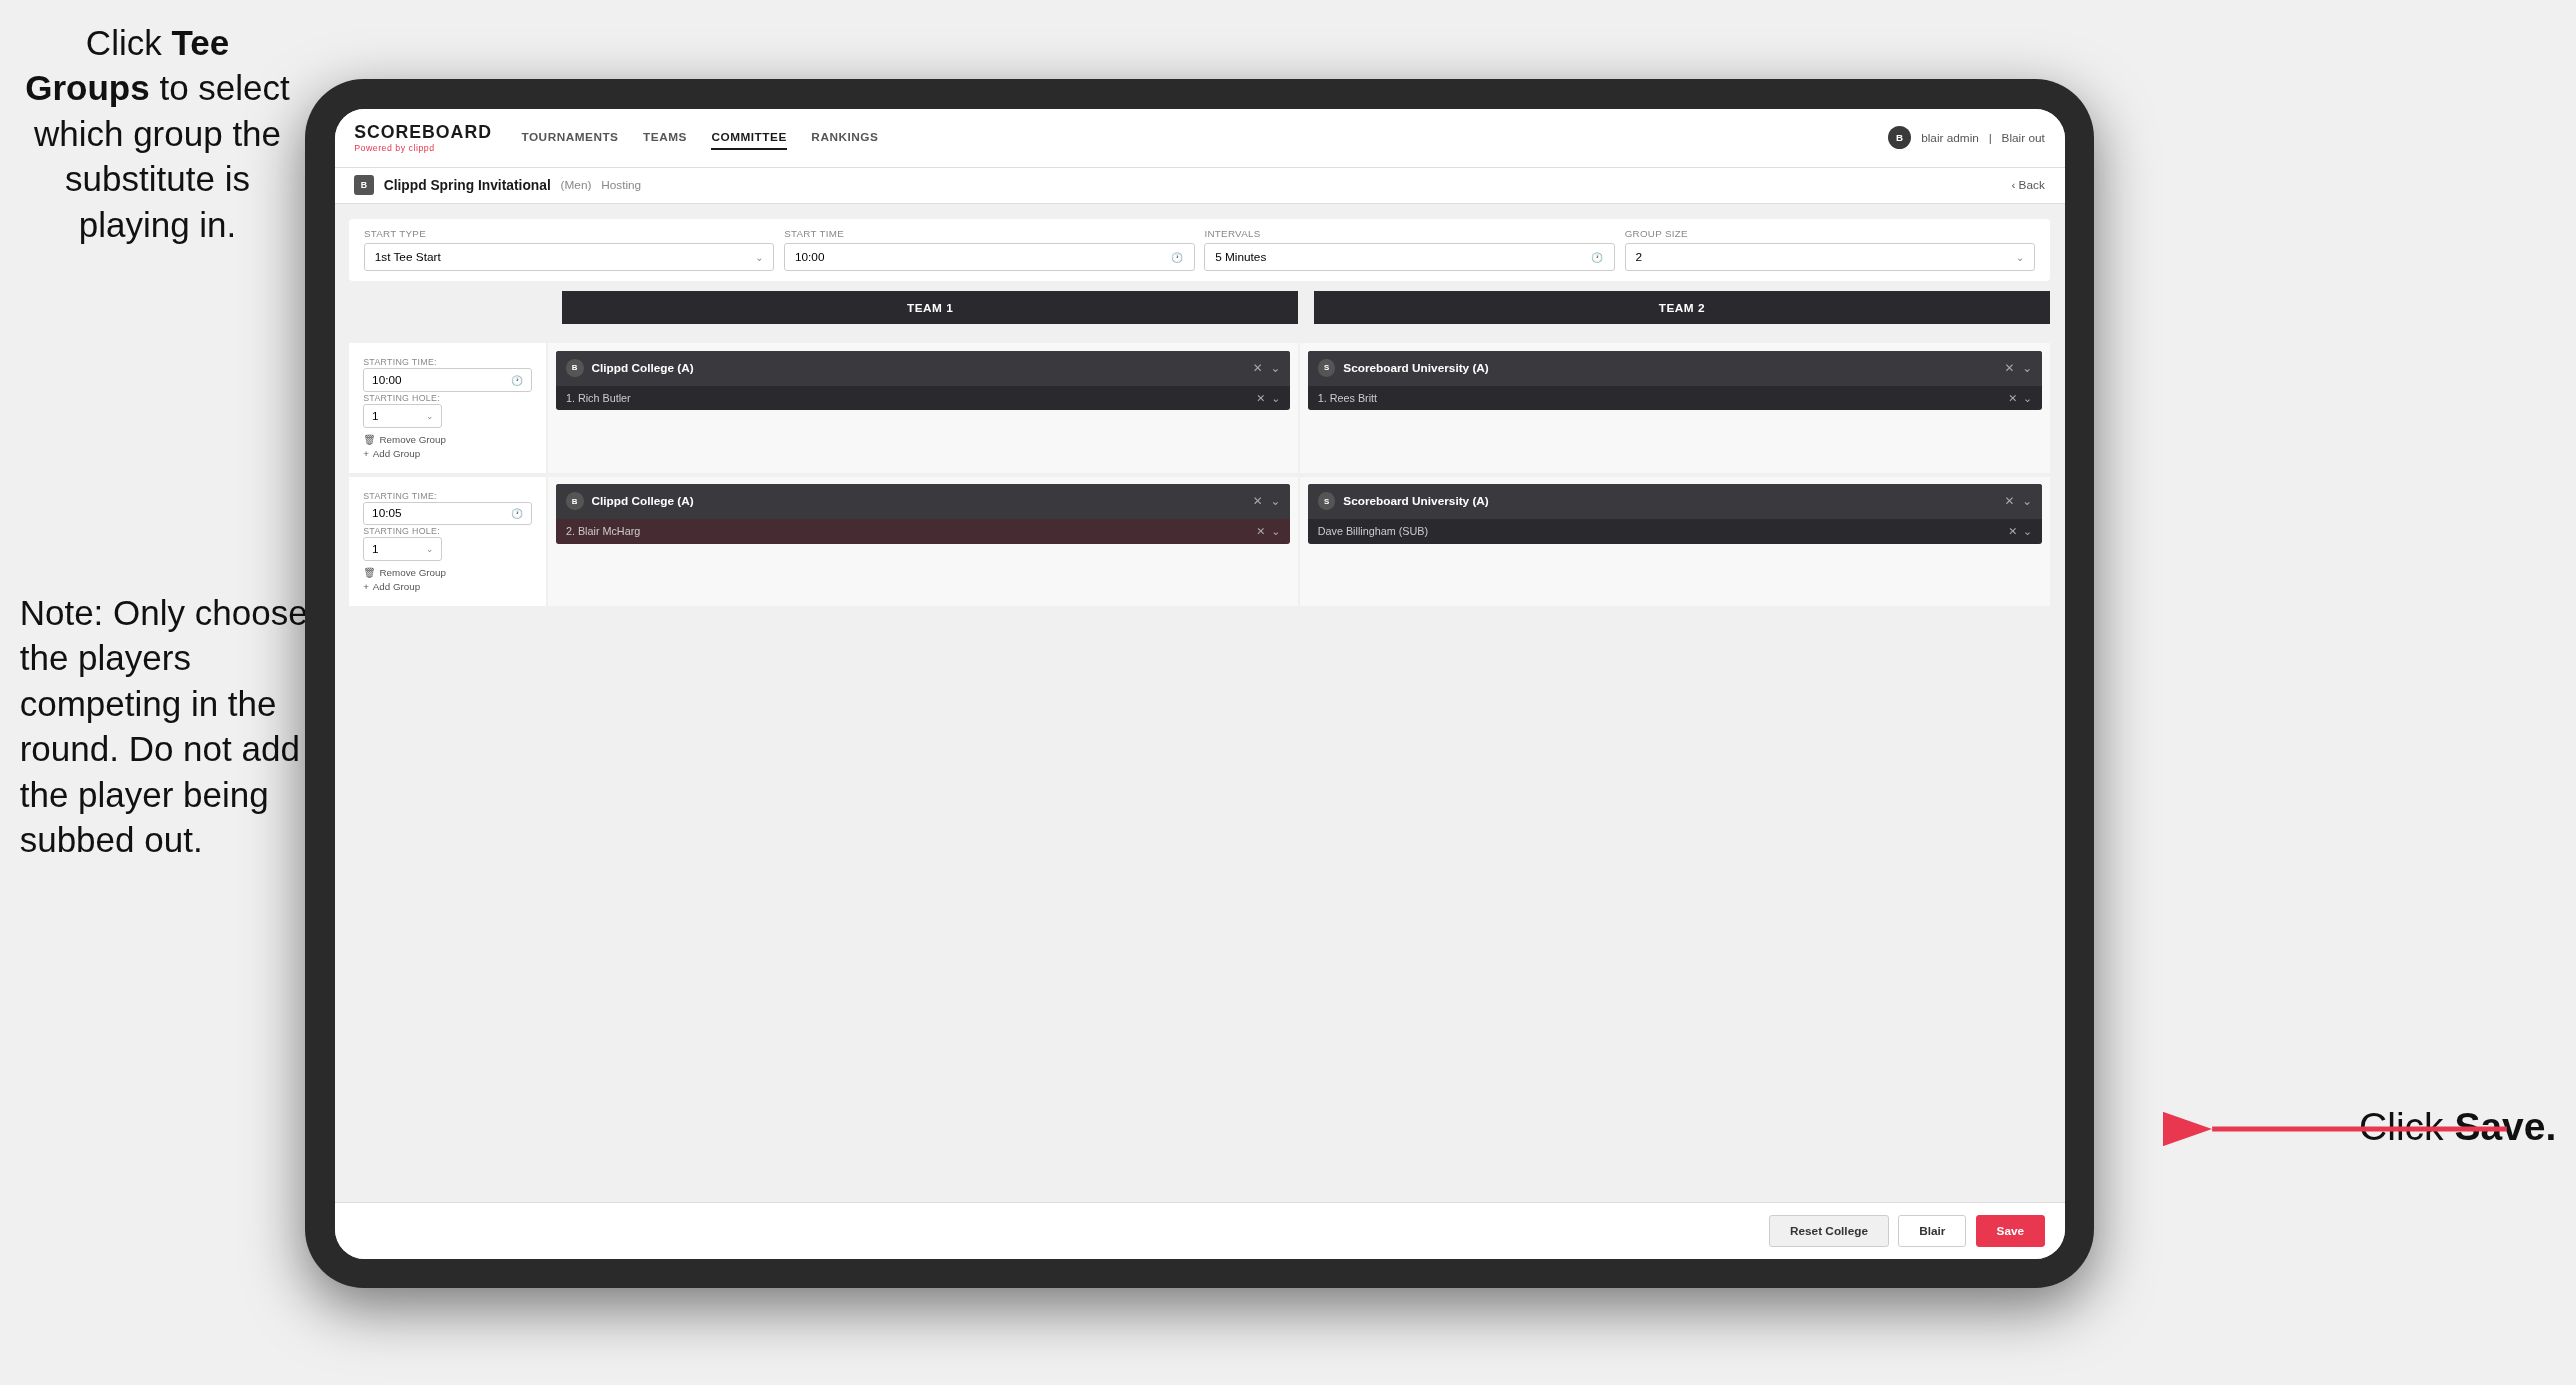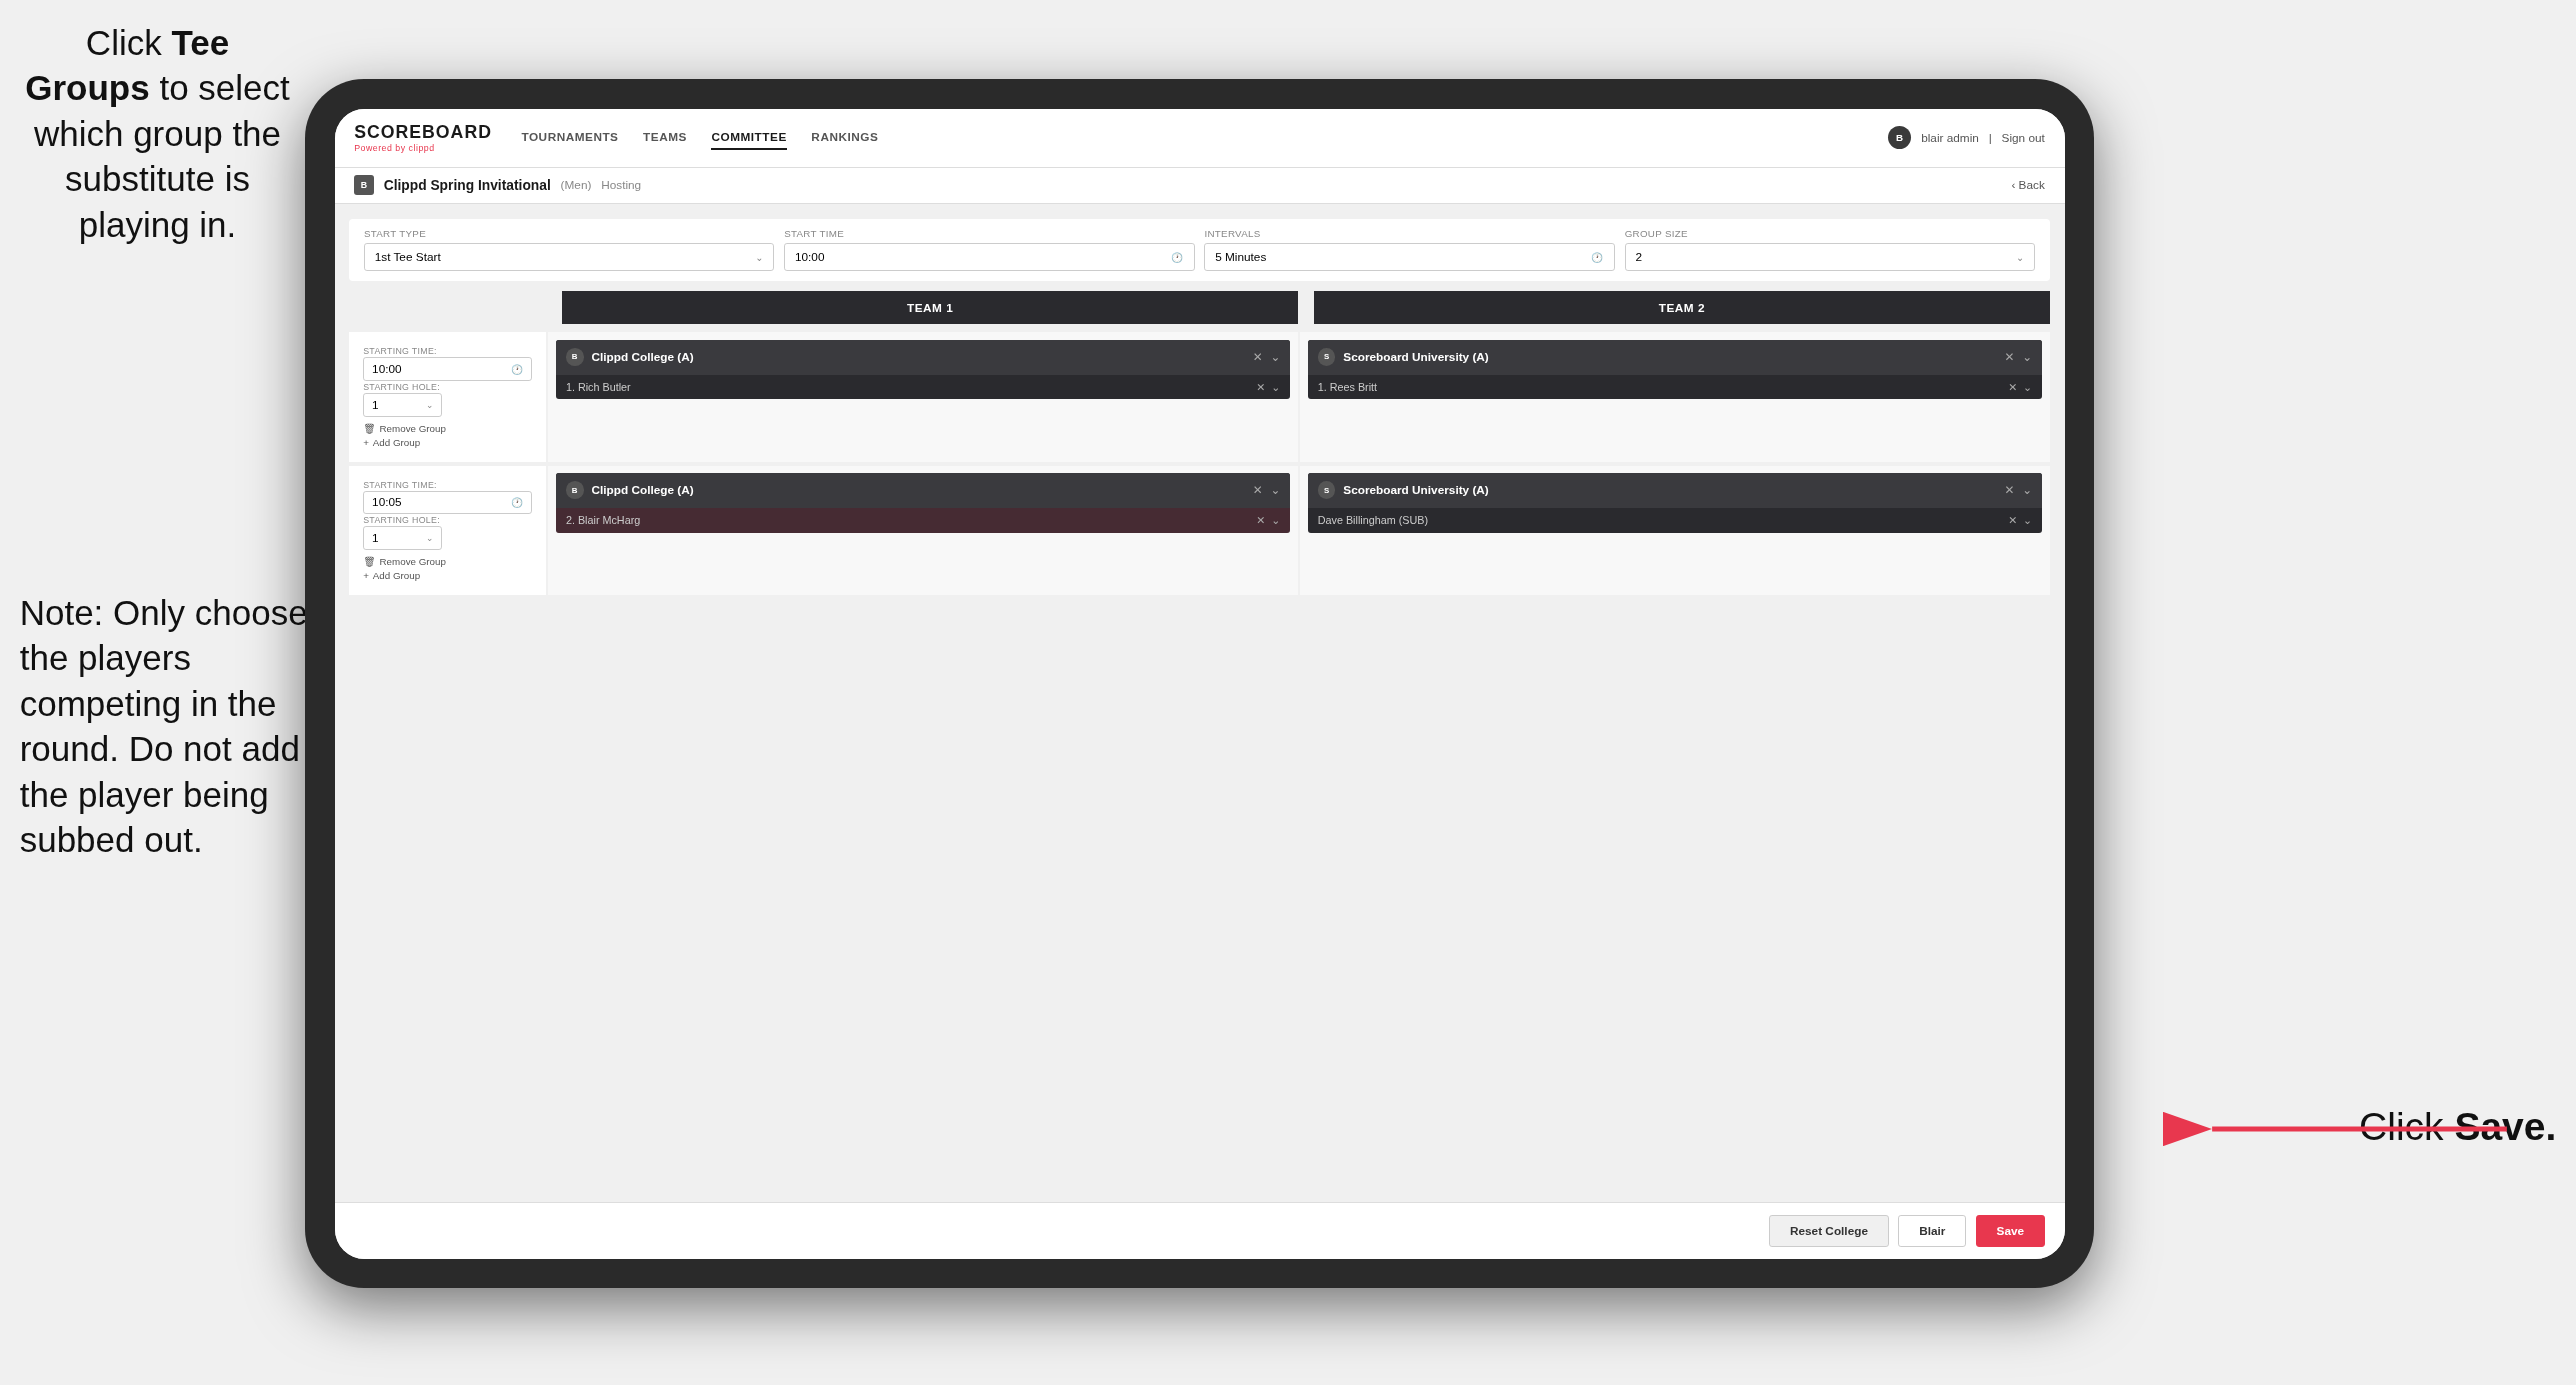--- a/index.html
+++ b/index.html
@@ -225,21 +225,21 @@
     .form-control .arrow {
       font-size: 9.8px;
       color: #888;
     }
 
     
     .tee-table-header {
       display: grid;
       grid-template-columns: 197px 1fr 1fr;
       gap: 16px;
-      margin-bottom: 8px;
+      margin-bottom: 19px;
     }
     .th-cell {
       background: #2a2a2e;
       color: #fff;
       padding: 9.8px 14.7px;
       font-size: 11.8px;
       font-weight: 600;
       text-align: center;
       text-transform: uppercase;
       letter-spacing: 0.5px;
@@ -471,21 +471,21 @@
       <div class="nav-links">
         <span class="nav-link">TOURNAMENTS</span>
         <span class="nav-link">TEAMS</span>
         <span class="nav-link active">COMMITTEE</span>
         <span class="nav-link">RANKINGS</span>
       </div>
       <div class="nav-user">
         <div class="user-avatar">B</div>
         <span>blair admin</span>
         <span>|</span>
-        <span style="cursor:pointer;">Sign out</span>
+        <span style="cursor:pointer;">Blair out</span>
       </div>
     </div>
 
     <div class="sub-header">
       <div class="sub-header-left">
         <div class="sub-badge">B</div>
         <span class="sub-title">Clippd Spring Invitational</span>
         <span class="sub-tag">(Men)</span>
         <span class="hosting-tag">Hosting</span>
       </div>

